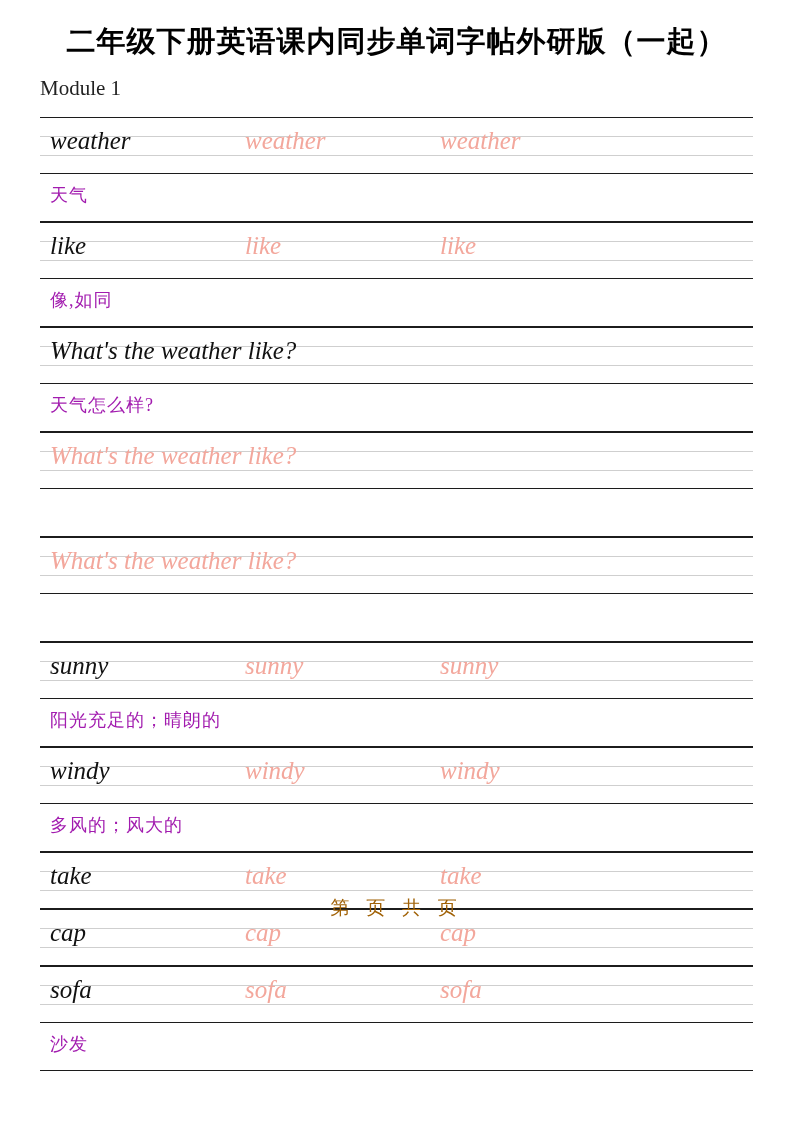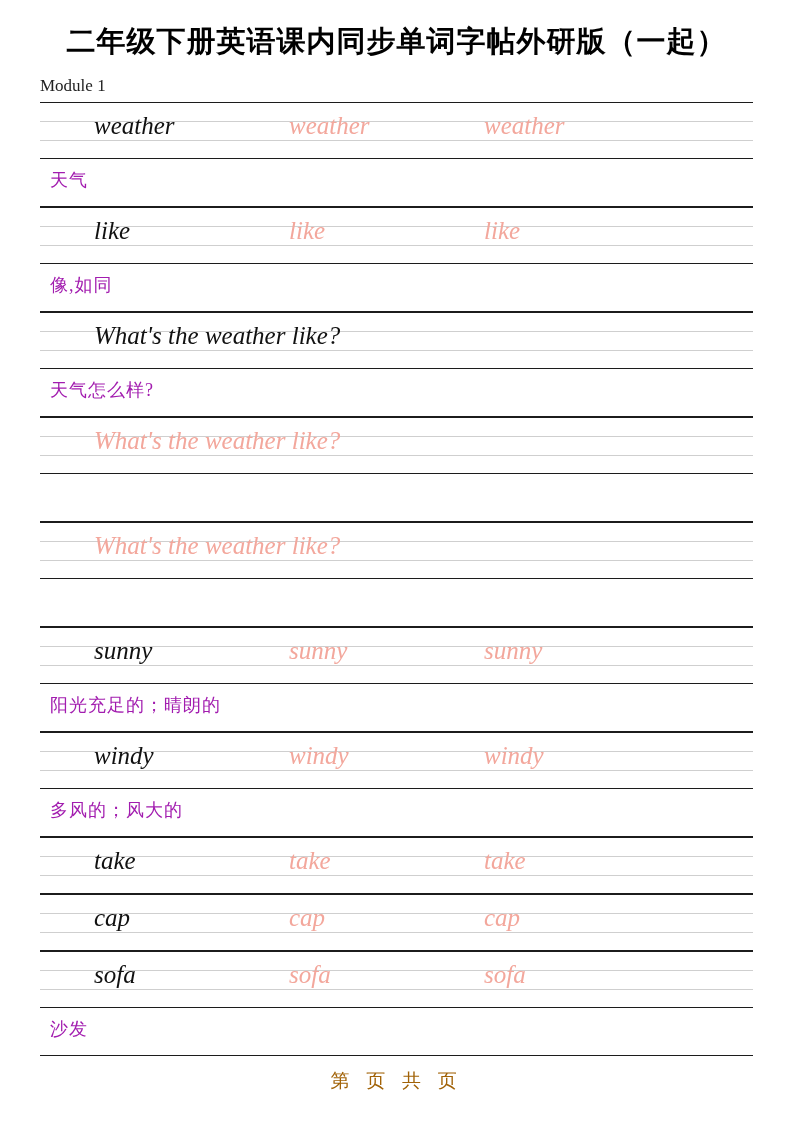--- a/index.html
+++ b/index.html
@@ -10,40 +10,40 @@
   body {
     width: 793px;
     height: 1122px;
     font-family: "Liberation Serif", serif;
     color: #111111;
     position: relative;
     overflow: hidden;
   }
   .page {
     width: 793px;
-    height: 1122px;
+    height: 949px;
     box-sizing: border-box;
     padding: 0;
     position: relative;
   }
   .title {
     text-align: center;
     font-family: "Liberation Serif", serif;
     font-size: 29px;
     font-weight: bold;
     letter-spacing: 1px;
     margin: 0;
     padding-top: 22px;
     color: #000;
   }
   .module {
     font-family: "Liberation Serif", serif;
-    font-size: 17px;
+    font-size: 21px;
     color: #222;
-    margin: 14px 0 6px 40px;
+    margin: 14px 0 16px 40px;
   }
   .sheet {
     margin: 0 40px;
     position: relative;
   }
   
   .row {
     position: relative;
     height: 57px;
     box-sizing: border-box;
@@ -80,21 +80,20 @@
     display: block;
   }
   .cell {
     position: absolute;
     top: 4px;
     font-style: italic;
     font-family: "Liberation Serif", serif;
     font-size: 25px;
     line-height: 40px;
     white-space: nowrap;
-    margin-left: 44px;
   }
   .cell.c0 { left: 10px; color: #111111; }
   .cell.c1 { left: 205px; color: #f3a79c; }
   .cell.c2 { left: 400px; color: #f3a79c; }
   .cell.full { left: 10px; color: #111111; text-align: center; }
   .cell.full.faint { color: #f3a79c; }
 
   
   .zh-row {
     position: relative;

